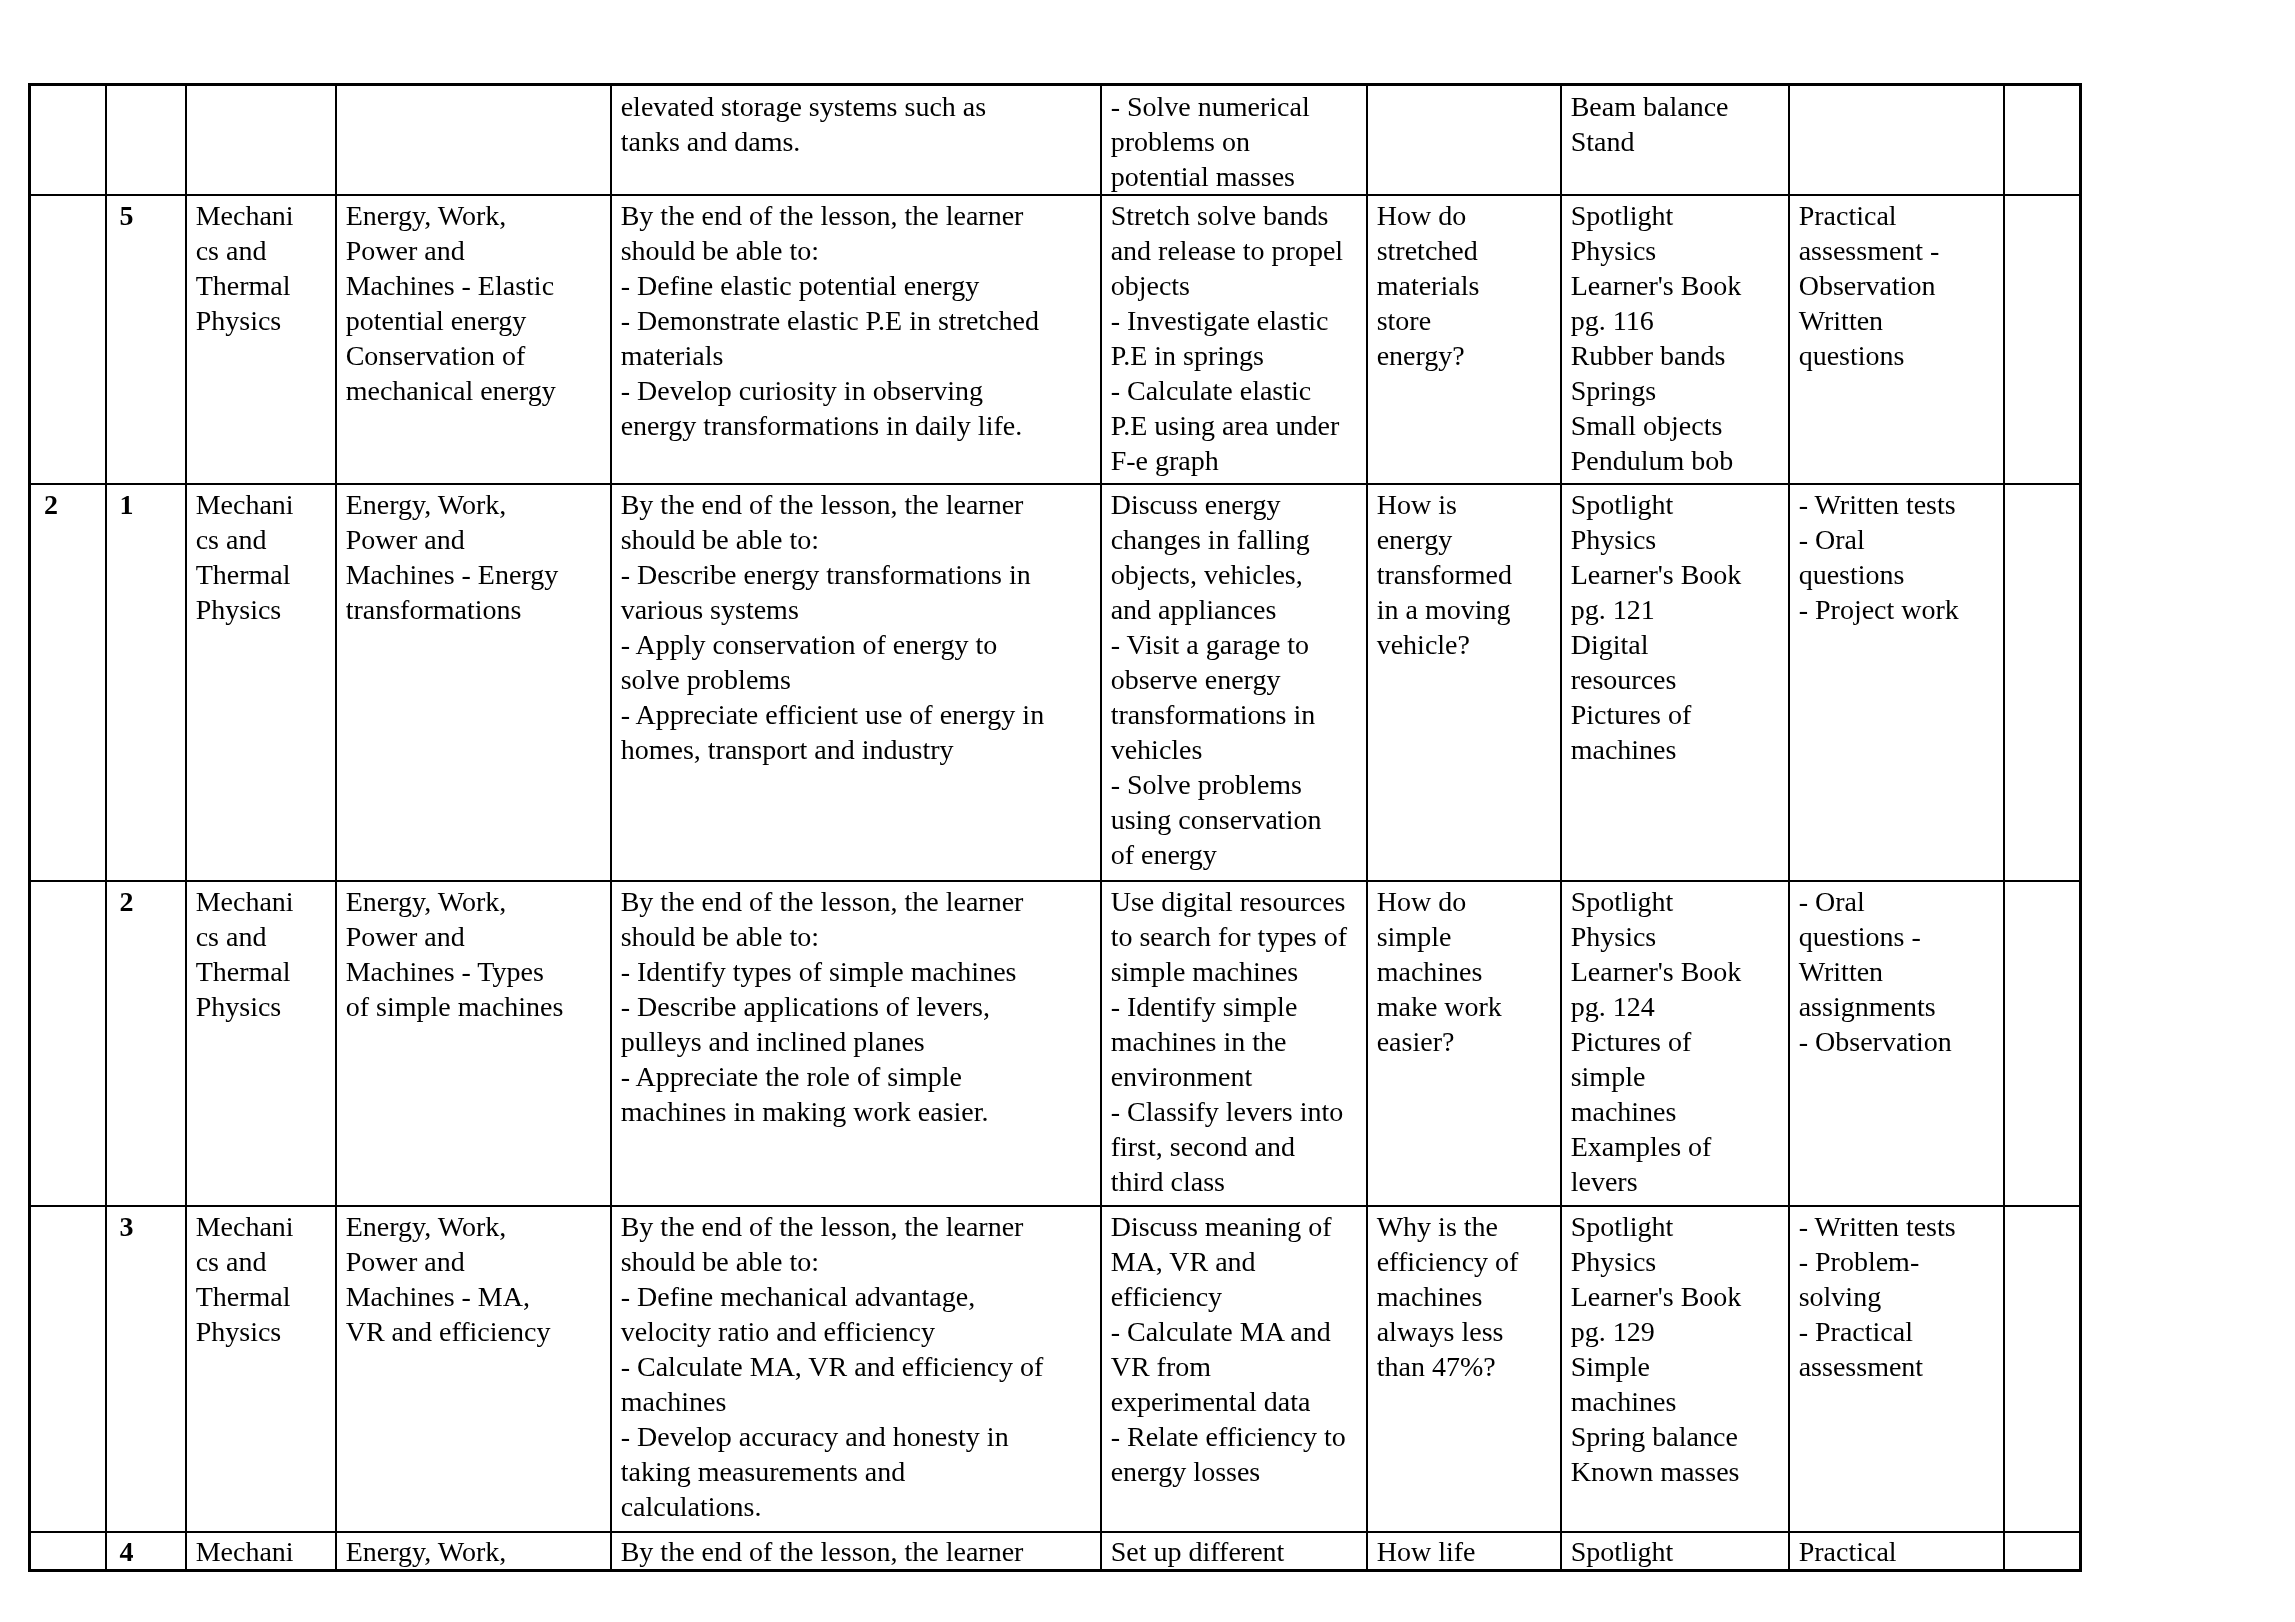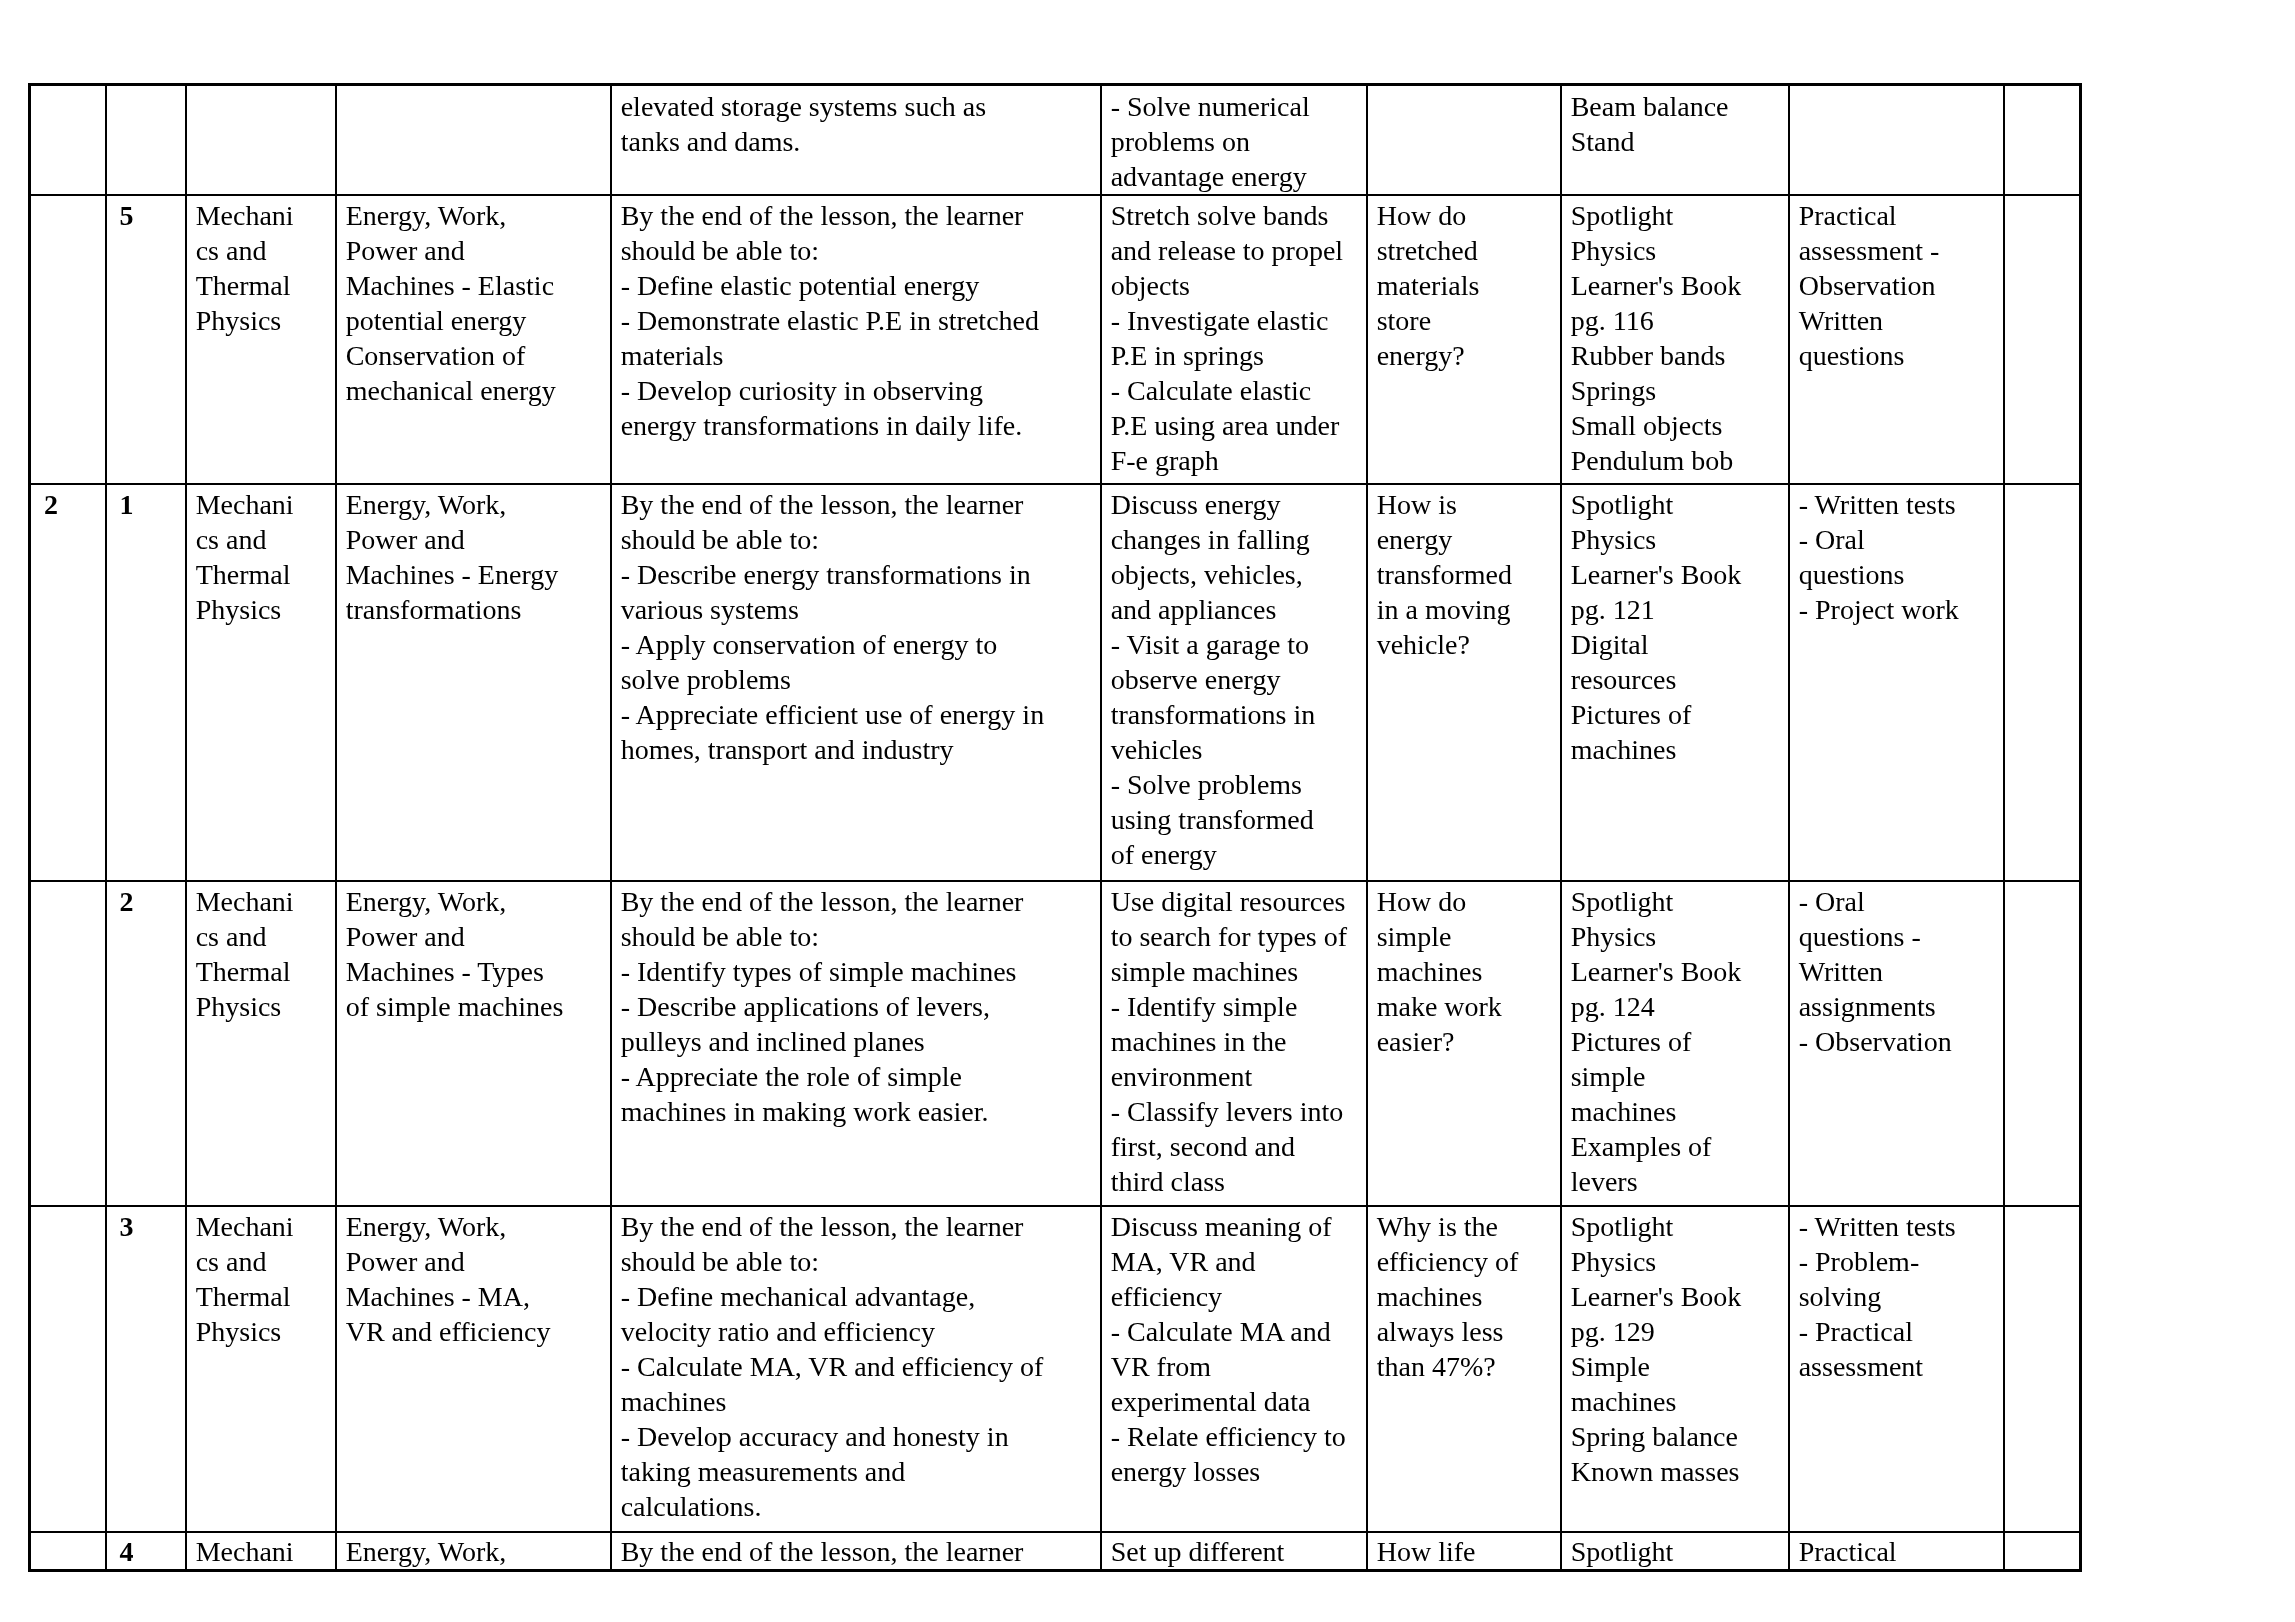--- a/index.html
+++ b/index.html
@@ -69,21 +69,21 @@
     <tbody>
       <tr class="r0">
         <td class="num"></td>
         <td class="num"></td>
         <td></td>
         <td></td>
         <td>elevated storage systems such as
 tanks and dams.</td>
         <td>- Solve numerical
 problems on
-advantage energy</td>
+potential masses</td>
         <td></td>
         <td>Beam balance
 Stand</td>
         <td></td>
         <td></td>
       </tr>
       <tr class="r1">
         <td class="num"></td>
         <td class="num">5</td>
         <td>Mechani
@@ -152,21 +152,21 @@
 homes, transport and industry</td>
         <td>Discuss energy
 changes in falling
 objects, vehicles,
 and appliances
 - Visit a garage to
 observe energy
 transformations in
 vehicles
 - Solve problems
-using transformed
+using conservation
 of energy</td>
         <td>How is
 energy
 transformed
 in a moving
 vehicle?</td>
         <td>Spotlight
 Physics
 Learner's Book
 pg. 121

